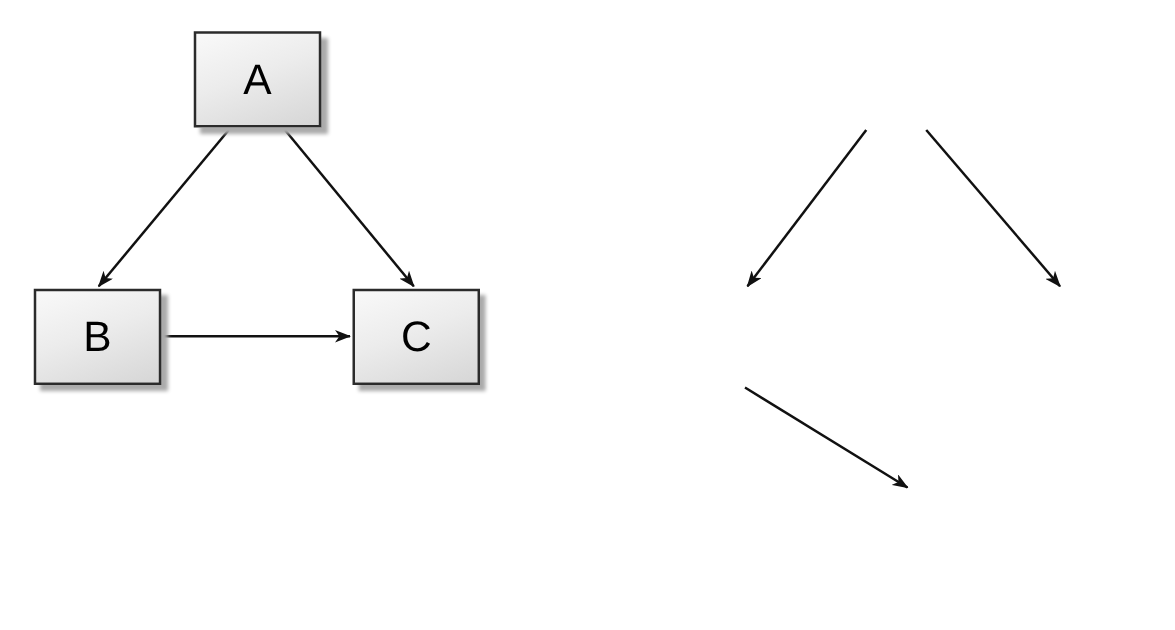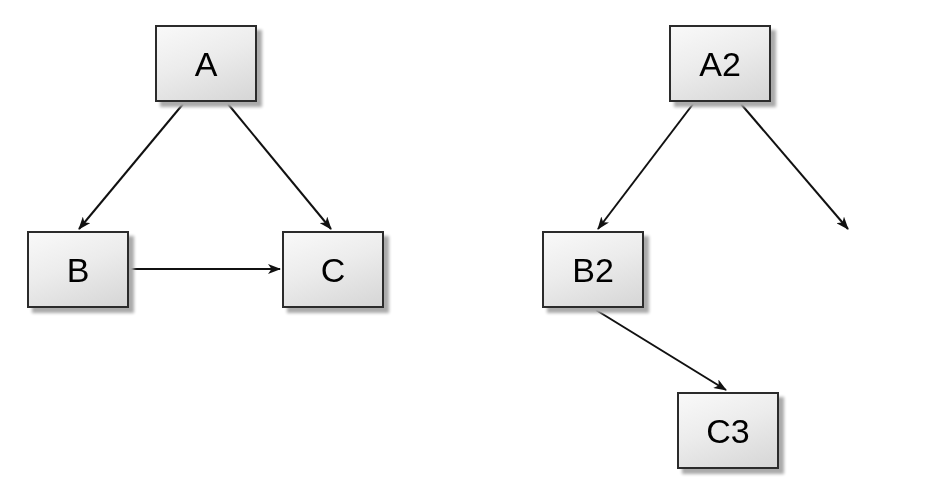--- a/index.html
+++ b/index.html
@@ -75,23 +75,14 @@
   <div class="node" style="left:155px; top:25px">
     <span class="label">A</span>
   </div>
   <div class="node" style="left:27px;  top:231px">
     <span class="label">B</span>
   </div>
   <div class="node" style="left:282px; top:231px">
     <span class="label">C</span>
   </div>
 
-  <div class="node" style="left:669px; top:25px">
-    <span class="label">A2</span>
-  </div>
-  <div class="node" style="left:542px; top:231px">
-    <span class="label">B2</span>
-  </div>
-  <div class="node" style="left:677px; top:392px">
-    <span class="label">C3</span>
-  </div>
 
 </div>
 
 </body></html>

